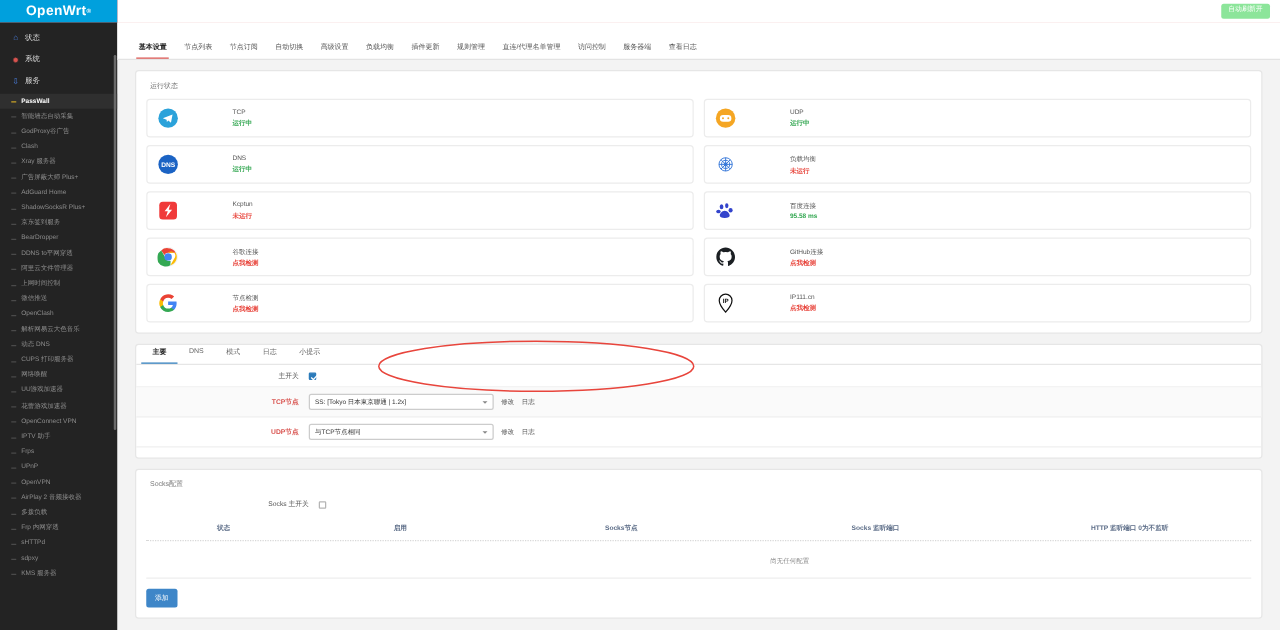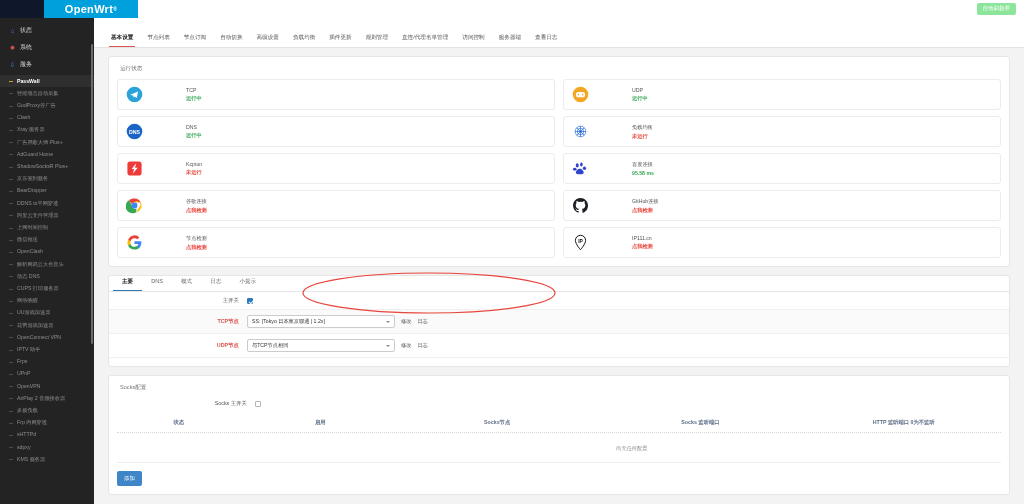--- a/index.html
+++ b/index.html
@@ -4,21 +4,21 @@
 <style>
   * { box-sizing: border-box; margin: 0; padding: 0; }
   html, body {
     width: 1024px; height: 504px;
     font-family: "Liberation Sans", "DejaVu Sans", sans-serif;
     background: #f3f3f3; overflow: hidden;
   }
   body { display: flex; flex-direction: column; }
 
   
-  .topbar { height: 18px; display: flex; background: #0f172a; flex: 0 0 auto; padding-left: 44px; }
+  .topbar { height: 18px; display: flex; background: #ef4444; flex: 0 0 auto; }
   .brand {
     width: 94px; height: 18px; background: #00a0dd; color: #fff;
     font-size: 11px; font-weight: bold; letter-spacing: .3px;
     display: flex; align-items: center; justify-content: center;
   }
   .brand sup { font-size: 5px; vertical-align: super; }
   .topbar-right { flex: 1; display: flex; align-items: center; justify-content: flex-end; padding-right: 8px; background:#fff; }
   .refresh-btn {
     background: #8ce59a; color: #fff; font-size: 5.5px; border: none;
     padding: 3px 6px; border-radius: 2px; cursor: pointer; line-height: 1;

